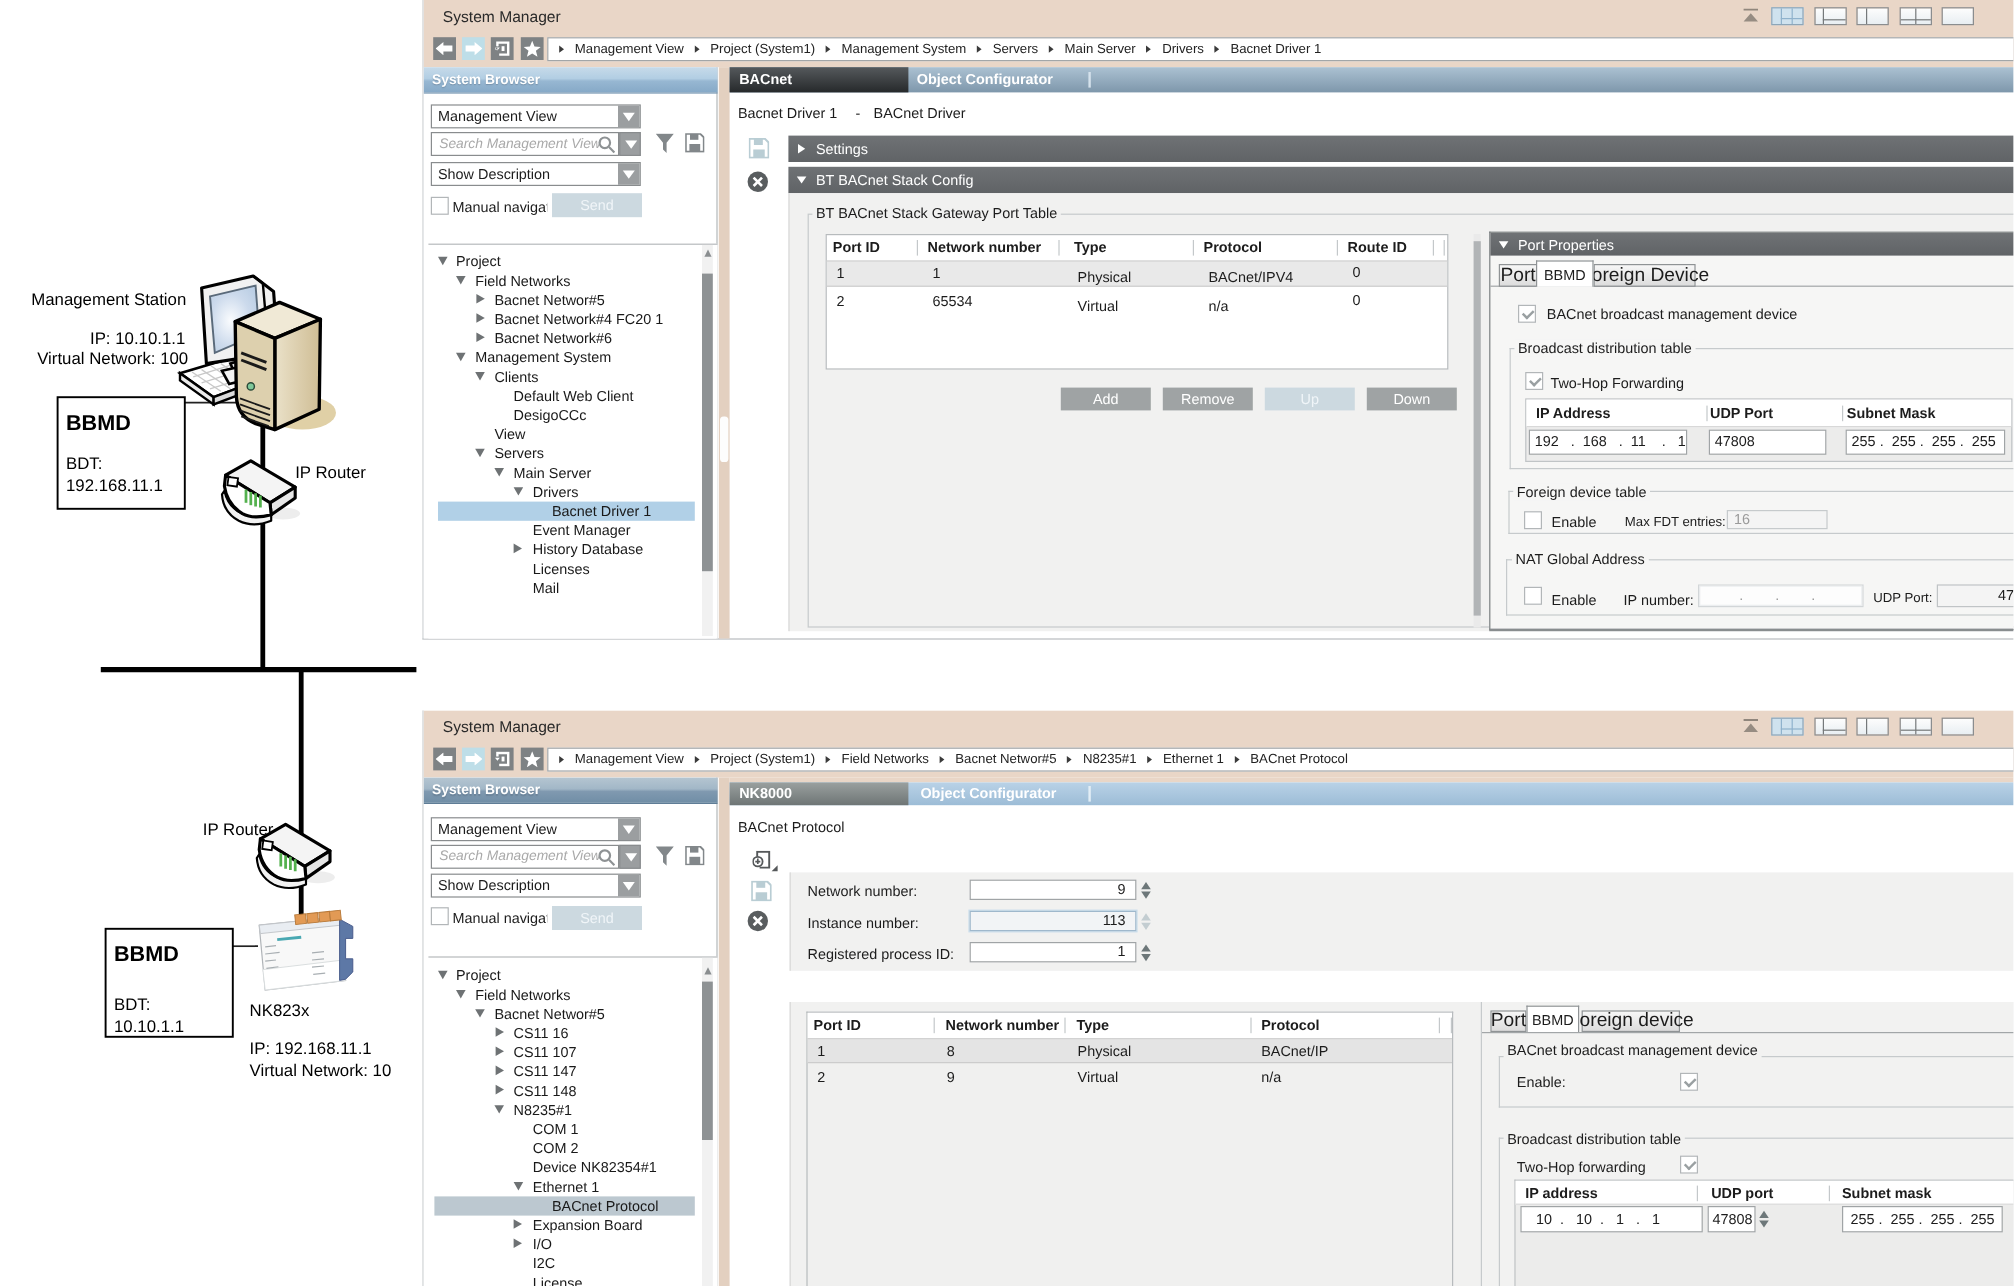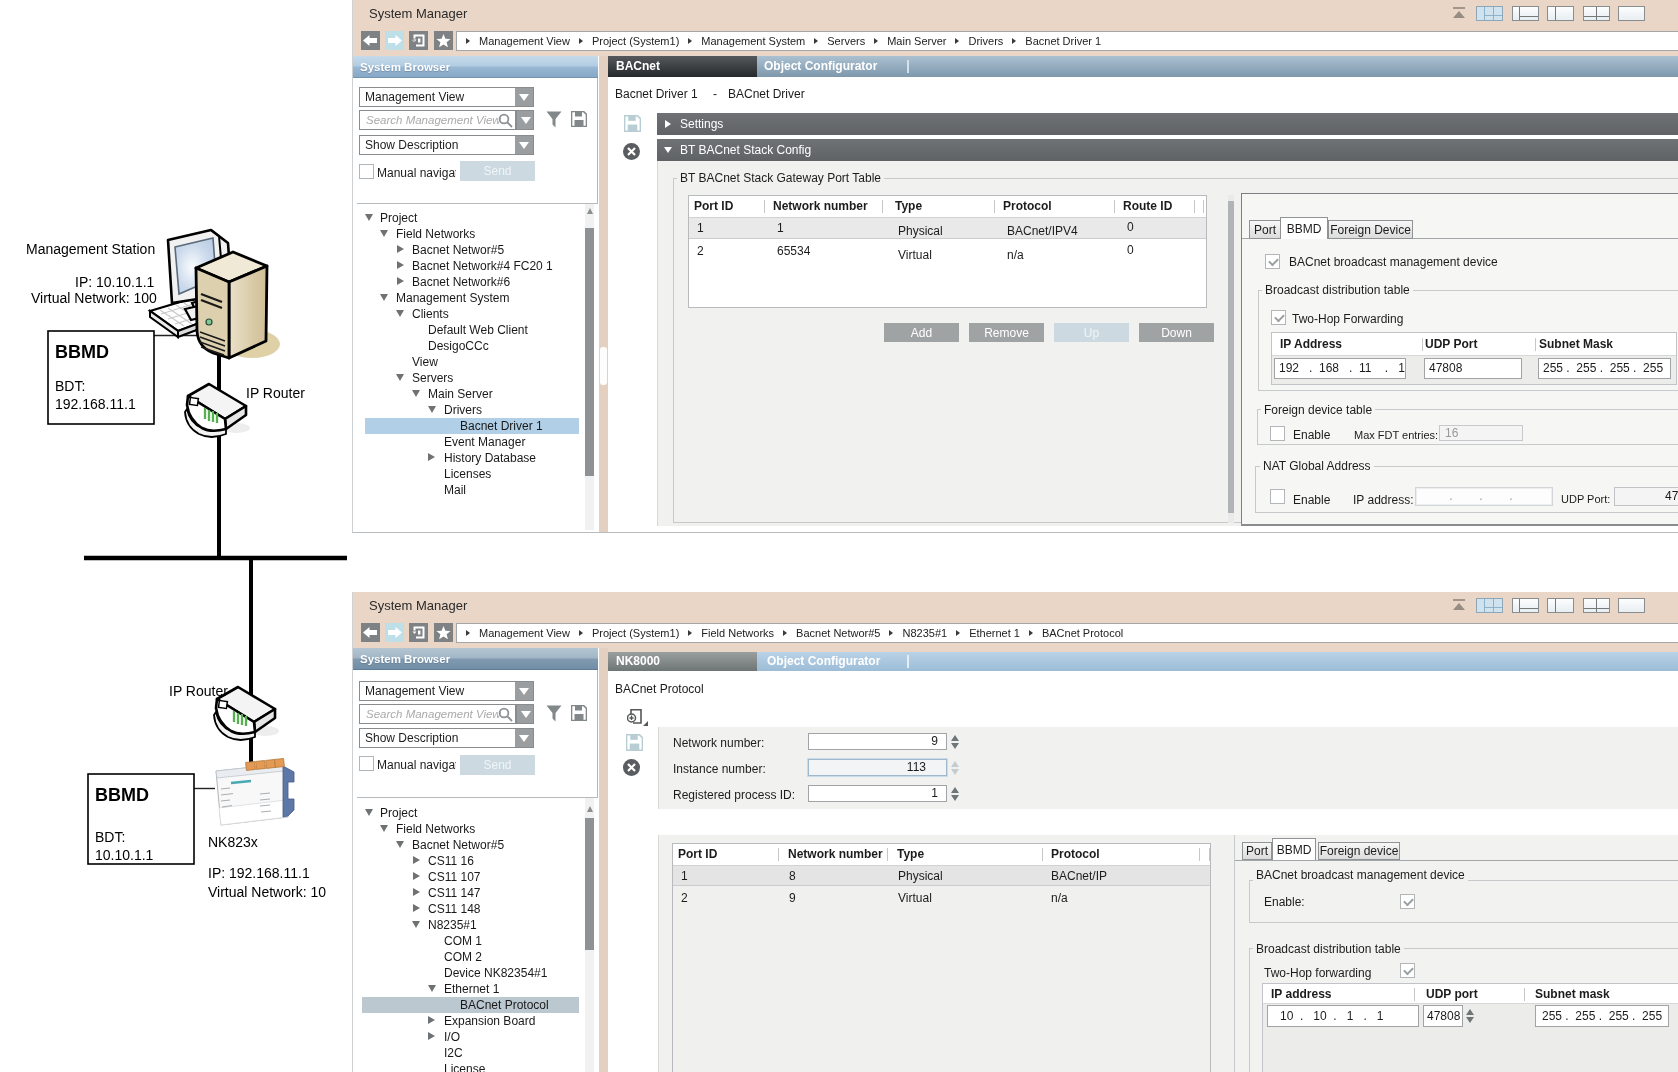--- a/index.html
+++ b/index.html
@@ -23,21 +23,21 @@
 .exphdr{background:linear-gradient(#6f7275,#606366);color:#fff;font-size:12px;display:flex;align-items:center;white-space:nowrap}
 .ehc{width:0;height:0;border-left:6px solid #fff;border-top:4px solid transparent;border-bottom:4px solid transparent;margin:0 9px 0 8px}
 .ehe{width:0;height:0;border-top:6px solid #fff;border-left:4px solid transparent;border-right:4px solid transparent;margin:0 8px 0 7px}
 .fs{border:1px solid #c6cacc}
 .leg{position:absolute;background:#f1f1f0;padding:0 3px;font-size:12px;white-space:nowrap;color:#1c1c1c}
 .btn{background:#9fa3a4;color:#fff;font-size:12px;display:flex;align-items:center;justify-content:center}
 .btn.dis{background:#ccd9e0;color:#f0f5f8}
 .cb{position:absolute;background:#fff;border:1px solid #b2b6b8;width:15px;height:15px}
 .cb.on::after{content:"";position:absolute;left:3px;top:3px;width:7px;height:4px;border-left:2px solid #9aa0a2;border-bottom:2px solid #9aa0a2;transform:rotate(-45deg)}
 .inp{position:absolute;background:#fff;border:1px solid #a0a4a6;font-size:12px;line-height:18px;white-space:nowrap;overflow:hidden}
-.tabi{position:absolute;background:linear-gradient(#f7f7f7,#dcdcdc);border:1px solid #8f9395;font-size:12px;display:flex;align-items:center;justify-content:center;color:#1c1c1c;white-space:nowrap}
+.tabi{position:absolute;background:linear-gradient(#f7f7f7,#dcdcdc);border:1px solid #8f9395;font-size:16px;display:flex;align-items:center;justify-content:center;color:#1c1c1c;white-space:nowrap}
 .taba{position:absolute;background:#fff;border:1px solid #8f9395;border-bottom:none;font-size:12px;display:flex;align-items:center;justify-content:center;color:#1c1c1c;white-space:nowrap;z-index:3}
 .spu{width:0;height:0;border-bottom:6px solid #6d7779;border-left:4.5px solid transparent;border-right:4.5px solid transparent}
 .spd{width:0;height:0;border-top:6px solid #6d7779;border-left:4.5px solid transparent;border-right:4.5px solid transparent;margin-top:2px}
 .spin{position:absolute;display:flex;flex-direction:column;align-items:center;justify-content:center}
 .lico{background:linear-gradient(#fdfdfd,#e8eef2);border:1px solid #8a8d8f}
 .th{position:absolute;font-weight:bold;font-size:12px;top:0;line-height:21px;white-space:nowrap}
 .tsep{position:absolute;top:4px;width:1px;height:13px;background:#c4c8ca}
 .tv{position:absolute;font-size:12px;white-space:nowrap}
 </style>
 </head>
@@ -380,20 +380,21 @@
   </div>
   <div class="a btn" style="left:531px;top:323px;width:75px;height:19px">Add</div>
   <div class="a btn" style="left:616px;top:323px;width:75px;height:19px">Remove</div>
   <div class="a btn dis" style="left:701px;top:323px;width:75px;height:19px">Up</div>
   <div class="a btn" style="left:786px;top:323px;width:75px;height:19px">Down</div>
 
   <div class="a" style="left:875px;top:195px;width:6px;height:328px;background:#eaeaea"></div>
   <div class="a" style="left:875px;top:201px;width:6px;height:312px;background:#b1b4b6"></div>
 
   <div class="a" style="left:888px;top:193px;width:438px;height:332px;border:1px solid #7b7f81;border-right:none;background:#f6f6f5"></div>
+  <div class="a exphdr" style="left:889px;top:194px;width:437px;height:19px"><span class="ehe"></span>Port Properties</div>
   <div class="a" style="left:889px;top:238px;width:437px;height:1px;background:#a2a6a8"></div>
   <div class="a tabi" style="left:896px;top:220px;width:32px;height:19px">Port</div>
   <div class="a tabi" style="left:975px;top:220px;width:85px;height:19px">Foreign Device</div>
   <div class="a taba" style="left:927px;top:217px;width:48px;height:22px">BBMD</div>
   <div class="cb on" style="left:912px;top:254px"></div>
   <div class="a" style="left:936px;top:255px">BACnet broadcast management device</div>
 
   <div class="a" style="left:905px;top:290px;width:428px;height:101px;border:1px solid #c6cacc;border-right:none"></div>
   <div class="leg" style="left:909px;top:283px;background:#f6f6f5">Broadcast distribution table</div>
   <div class="cb on" style="left:918px;top:310px"></div>
@@ -414,21 +415,21 @@
   <div class="leg" style="left:908px;top:403px;background:#f6f6f5">Foreign device table</div>
   <div class="cb" style="left:917px;top:426px"></div>
   <div class="a" style="left:940px;top:428px">Enable</div>
   <div class="a" style="left:1001px;top:429px;font-size:11px">Max FDT entries:</div>
   <div class="inp" style="left:1086px;top:425px;width:84px;height:16px;line-height:14px;padding-left:5px;background:#f4f4f4;border-color:#c6cacc;color:#9a9a9a">16</div>
 
   <div class="a" style="left:902px;top:466px;width:432px;height:47px;border:1px solid #c6cacc;border-right:none"></div>
   <div class="leg" style="left:907px;top:459px;background:#f6f6f5">NAT Global Address</div>
   <div class="cb" style="left:917px;top:489px"></div>
   <div class="a" style="left:940px;top:493px">Enable</div>
-  <div class="a" style="left:1000px;top:493px">IP address:</div>
+  <div class="a" style="left:1000px;top:493px">IP number:</div>
   <div class="inp" style="left:1062px;top:487px;width:138px;height:19px;line-height:17px;color:#9a9a9a;background:#fdfdfd;border:1px solid #d2d6d8;box-shadow:inset 0 0 0 1px #eceef0">&nbsp;&nbsp;&nbsp;&nbsp;&nbsp;&nbsp;&nbsp;&nbsp;&nbsp;&nbsp;.&nbsp;&nbsp;&nbsp;&nbsp;&nbsp;&nbsp;&nbsp;&nbsp;.&nbsp;&nbsp;&nbsp;&nbsp;&nbsp;&nbsp;&nbsp;&nbsp;.</div>
   <div class="a" style="left:1208px;top:493px;font-size:11px">UDP Port:</div>
   <div class="inp" style="left:1261px;top:487px;width:70px;height:19px;line-height:17px;padding-left:50px;background:#f4f4f4;border-color:#c0c4c6">47</div>
   <div class="a" style="left:888px;top:524px;width:438px;height:2px;background:#898d8f"></div>
 </div>
 
 <div id="win2" class="a" style="left:352px;top:592px;width:1326px;height:480px;border-left:1px solid #cdd1d3;background:#fff;overflow:hidden">
   <div class="a tb" style="left:0;top:0;width:1326px;height:56px"></div>
   <div class="a tb" style="left:255px;top:56px;width:1071px;height:4px"></div>
   <div class="a" style="left:16px;top:6px;font-size:13px;color:#2a2a2a">System Manager</div>
@@ -614,21 +615,21 @@
   </div>
 
   <div class="a" style="left:305px;top:135px;width:1021px;height:82px;background:#f1f1f0;border-left:1px solid #d8d8d7"></div>
   <div class="a" style="left:320px;top:144px">Network number:</div>
   <div class="inp" style="left:455px;top:141px;width:139px;height:17px;line-height:15px;text-align:right;padding-right:8px">9</div>
   <div class="spin" style="left:596px;top:141px;width:11px;height:17px">
       <span class="spu"></span>
       <span class="spd"></span>
     </div>
   <div class="a" style="left:320px;top:170px">Instance number:</div>
-  <div class="inp" style="left:455px;top:167px;width:139px;height:17px;line-height:15px;text-align:right;padding-right:20px;background:#f2f4f6;border-color:#9fb8cc;box-shadow:0 0 0 1px #c8dcec">113</div>
+  <div class="inp" style="left:455px;top:167px;width:139px;height:17px;line-height:15px;text-align:right;padding-right:8px;background:#f2f4f6;border-color:#9fb8cc;box-shadow:0 0 0 1px #c8dcec">113</div>
   <div class="spin" style="left:596px;top:167px;width:11px;height:17px">
       <span class="spu" style="border-bottom-color:#c3cdd1"></span>
       <span class="spd" style="border-top-color:#c3cdd1"></span>
     </div>
   <div class="a" style="left:320px;top:196px">Registered process ID:</div>
   <div class="inp" style="left:455px;top:193px;width:139px;height:17px;line-height:15px;text-align:right;padding-right:8px">1</div>
   <div class="spin" style="left:596px;top:193px;width:11px;height:17px">
       <span class="spu"></span>
       <span class="spd"></span>
     </div>

